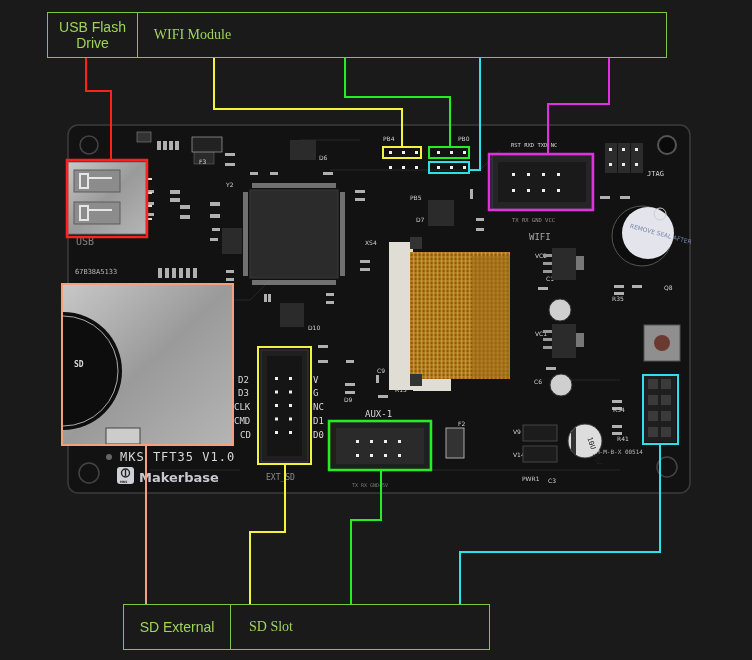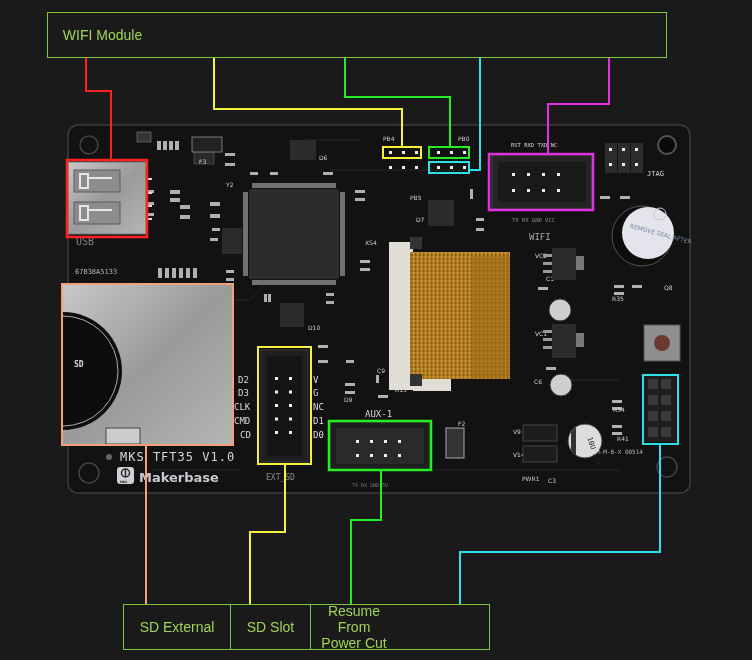--- a/index.html
+++ b/index.html
@@ -1,37 +1,37 @@
 <!DOCTYPE html>
 <html><head>
 <meta charset="utf-8">
 <style>
   html,body{margin:0;padding:0;}
   body{width:752px;height:660px;background:#1b1a1a;position:relative;overflow:hidden;font-family:"Liberation Sans",sans-serif;}
   .label-row{position:absolute;display:flex;border:1.5px solid #7cc83e;box-sizing:border-box;}
   .label-cell{display:flex;align-items:center;justify-content:center;text-align:center;color:#9fd45a;font-size:14px;line-height:16px;border-right:1.5px solid #7cc83e;box-sizing:border-box;white-space:pre-line;}
-  .label-cell:last-child{border-right:none;}
+  .label-cell:last-child{border-right:none;font-family:Liberation Serif, serif;}
   #top-row{left:47px;top:12px;width:620px;height:46px;}
   #bottom-row{left:123px;top:604px;width:367px;height:46px;}
   svg{position:absolute;left:0;top:0;}
   .board-text{font-family:"DejaVu Sans Mono",monospace;fill:#d8d8d8;}
   .silk{font-family:"DejaVu Sans",sans-serif;fill:#cfcfcf;font-size:6px;}
 </style>
 </head>
 <body>
 
 <div id="top-row" class="label-row">
+  <div class="label-cell" style="width:90px">USB Flash
+Drive</div>
   <div class="label-cell" style="width:109px">WIFI Module</div>
 </div>
 
 <div id="bottom-row" class="label-row">
   <div class="label-cell" style="width:107px">SD External</div>
   <div class="label-cell" style="width:80px">SD Slot</div>
-  <div class="label-cell" style="width:86px">Resume From
-Power Cut</div>
 </div>
 
 <svg width="752" height="660" viewBox="0 0 752 660">
   <defs>
     <linearGradient id="fpc" x1="0" y1="0" x2="1" y2="0">
       <stop offset="0" stop-color="#8a5a10"></stop>
       <stop offset="0.4" stop-color="#c98f25"></stop>
       <stop offset="0.7" stop-color="#a06a15"></stop>
       <stop offset="1" stop-color="#7a5010"></stop>
     </linearGradient>

